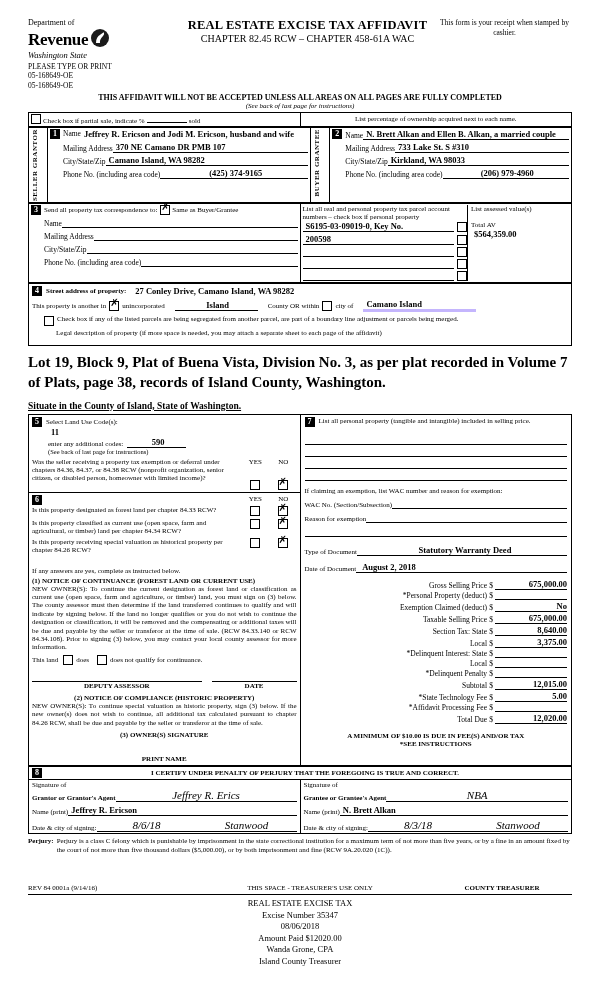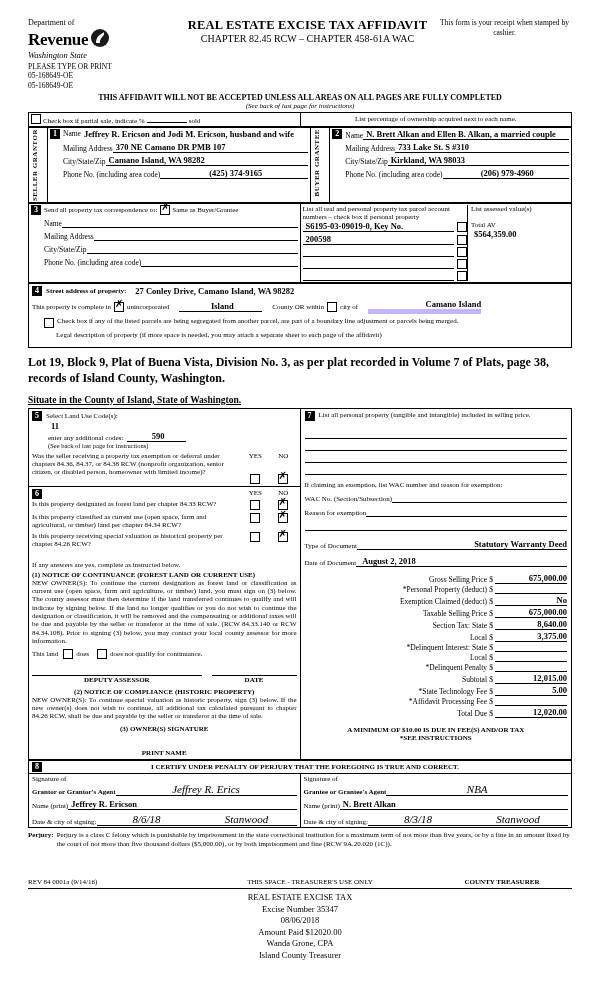--- a/index.html
+++ b/index.html
@@ -29,21 +29,21 @@
   .val{font-size:8.5px;font-weight:bold;border-bottom:0;padding-left:3px;}
   .ul{border-bottom:1px solid #000;flex:1;}
   .chk{display:inline-block;width:8px;height:8px;border:1px solid #000;vertical-align:-1px;position:relative;}
   .chk.x:after{content:"\2717";position:absolute;left:0px;top:-4px;font-size:10px;line-height:1;}
   .sideseller,.sidebuyer{writing-mode:vertical-rl;transform:rotate(180deg);font-size:7px;font-weight:bold;letter-spacing:0.5px;text-align:center;}
   .small{font-size:7px;}
   .tiny{font-size:6.5px;}
   .b{font-weight:bold;}
   .center{text-align:center;}
   .hand{font-family:"Liberation Serif",serif;font-style:italic;font-size:11px;}
-  .legal{font-size:12px;font-weight:bold;line-height:1.35;margin-top:6px;}
+  .legal{font-size:15px;font-weight:bold;line-height:1.35;margin-top:6px;}
   .situate{font-size:9.5px;font-weight:bold;margin-top:8px;text-decoration:underline;}
   .cell{padding:1px 2px;vertical-align:top;}
   .lineitem{display:flex;font-size:7.5px;align-items:flex-end;margin-top:1px;}
   .lineitem .dots{flex:1;border-bottom:1px solid #000;margin:0 2px 2px 2px;}
   .amt{width:72px;text-align:right;font-weight:bold;font-size:8.5px;}
   .treas{text-align:center;font-size:8.5px;line-height:1.35;}
   .hr{border-top:1px solid #000;}
   .ib{display:inline-block;}
 </style>
 </head>
@@ -232,28 +232,28 @@
   <table class="form">
     <tbody>
           <tr>
             <td class="bx cell" style="padding:2px 3px;">
       <div style="display:flex;align-items:center;">
         <span class="secnum">4</span>
         <span class="small b" style="margin-left:4px;">Street address of property:</span>
         <span class="val" style="margin-left:6px;">27 Conley Drive, Camano Island, WA  98282</span>
       </div>
       <div style="display:flex;align-items:center;margin-top:3px;">
-        <span class="small">This property is complete in</span>
+        <span class="small">This property is another in</span>
         <span class="chk x" style="margin:0 3px;"></span>
         <span class="small">unincorporated</span>
         <span class="val" style="margin:0 10px;border-bottom:1px solid #000;min-width:80px;text-align:center;">Island</span>
         <span class="small">County OR within</span>
         <span class="chk" style="margin:0 3px;"></span>
         <span class="small">city of</span>
-        <span class="val" style="margin-left:10px;border-bottom:5px solid #c4b5fd;min-width:110px;text-align:right;">Camano Island</span>
+        <span class="val" style="margin-left:10px;border-bottom:3px solid #c4b5fd;min-width:110px;text-align:left;">Camano Island</span>
       </div>
       <div style="display:flex;margin-top:3px;">
         <span class="chk" style="margin:1px 3px 0 12px;"></span>
         <span class="small">Check box if any of the listed parcels are being segregated from another parcel, are part of a boundary line adjustment or parcels being merged.</span>
       </div>
       <div class="small" style="margin-top:3px;margin-left:24px;">Legal description of property (if more space is needed, you may attach a separate sheet to each page of the affidavit)</div>
       <div style="height:6px;"></div>
     </td>
           </tr>
   </tbody>
@@ -370,21 +370,21 @@
           <span class="val ul"></span>
         </div>
         <div class="rowline" style="margin-top:6px;">
           <span class="small">Reason for exemption</span>
           <span class="val ul"></span>
         </div>
         <div style="border-bottom:1px solid #000;height:11px;margin-top:2px;"></div>
 
         <div class="rowline" style="margin-top:8px;">
           <span class="small">Type of Document</span>
-          <span class="val ul" style="text-align:right;padding-left:6px;">Statutory Warranty Deed</span>
+          <span class="val ul" style="text-align:center;padding-left:6px;">Statutory Warranty Deed</span>
         </div>
         <div class="rowline" style="margin-top:6px;">
           <span class="small">Date of Document</span>
           <span class="val ul" style="text-align:left;padding-left:6px;">August 2, 2018</span>
         </div>
 
         <div style="margin-top:6px;">
           <div class="lineitem">
                   <span class="dots" style="border:0;"></span>
                   <span>Gross Selling Price</span>

